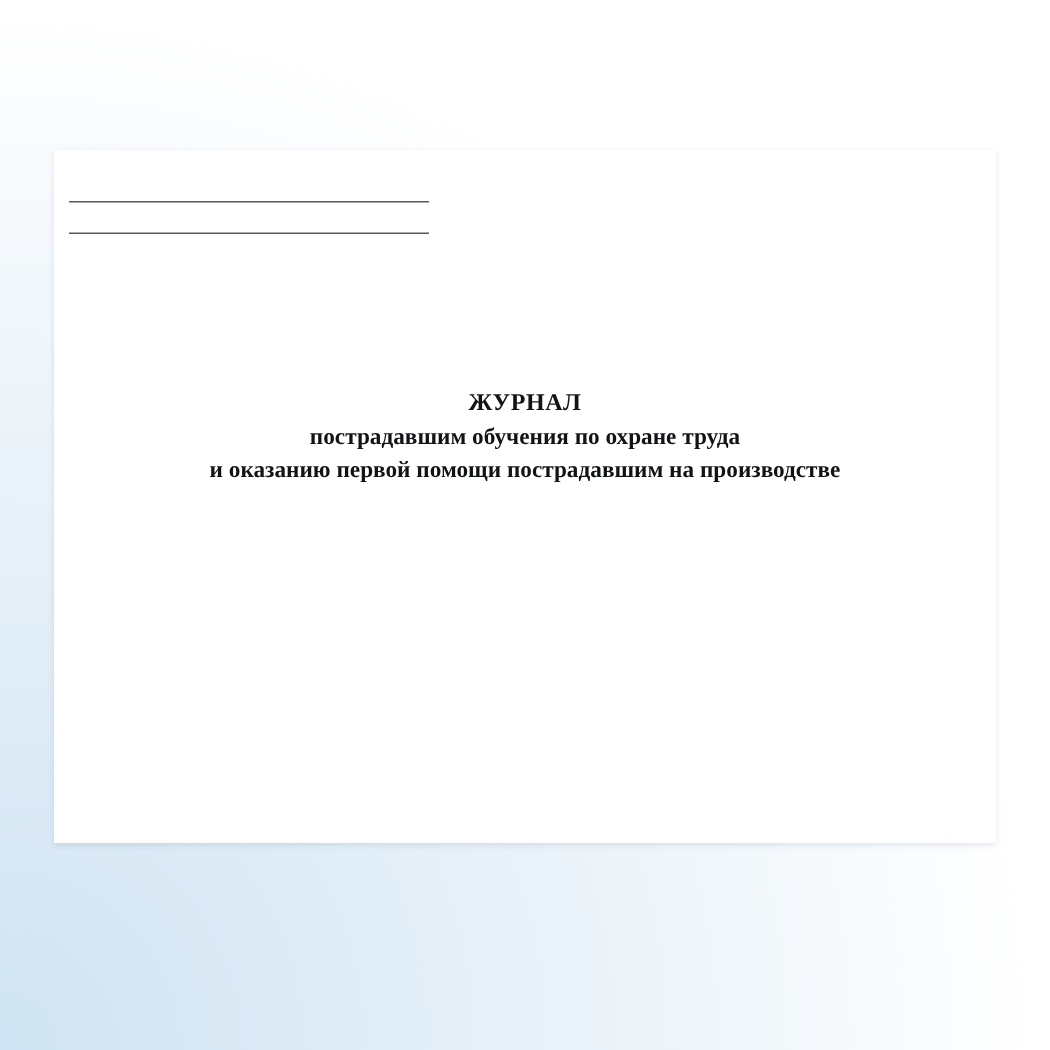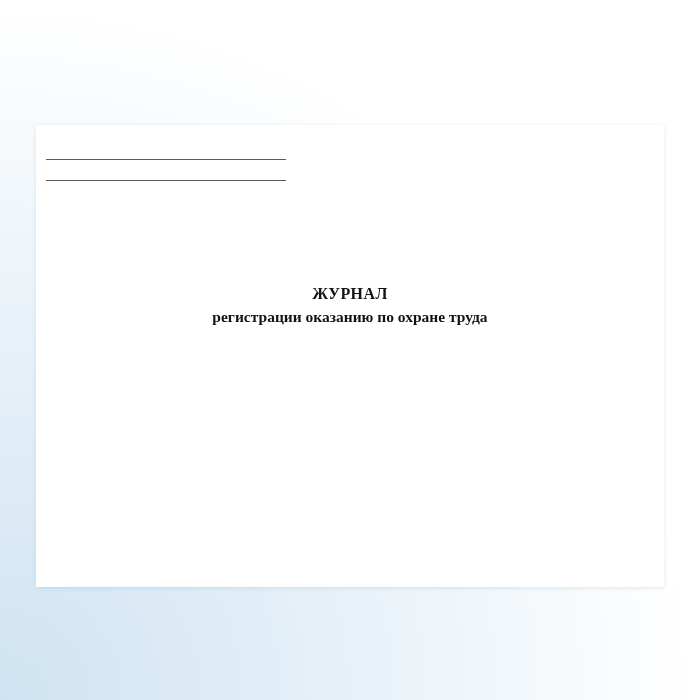--- a/index.html
+++ b/index.html
@@ -23,21 +23,21 @@
     position: absolute;
     inset: 0;
     background:
       radial-gradient(circle at 0% 100%, #cfe3f2 0%, #e9f2f9 38%, #ffffff 70%),
       radial-gradient(circle at 100% 0%, #dcebf6 0%, #f2f8fc 45%, #ffffff 75%),
       linear-gradient(135deg, #eaf3fa 0%, #ffffff 50%, #e6f0f8 100%);
   }
   #page-sheet {
     position: absolute;
     left: 36px;
-    top: 125px;
+    top: 100px;
     width: 628px;
     height: 462px;
     background: #ffffff;
     box-shadow: 0 1px 4px rgba(90,120,150,0.18);
   }
   .rule-lines {
     position: absolute;
     left: 10px;
     top: 34px;
     width: 240px;
@@ -103,18 +103,19 @@
 
   <div id="page-sheet">
 
     <div class="rule-lines">
       <div class="rule-line"></div>
       <div class="rule-line"></div>
     </div>
 
     <div class="doc-title-block">
       <div class="doc-title-main">ЖУРНАЛ</div>
-      <div class="doc-title-sub">регистрации оказанию по охране труда</div>
+      <div class="doc-title-sub">пострадавшим обучения по охране труда</div>
+      <div class="doc-title-sub">и оказанию первой помощи пострадавшим на производстве</div>
     </div>
 
 
   </div>
 </div>
 
 </body></html>

